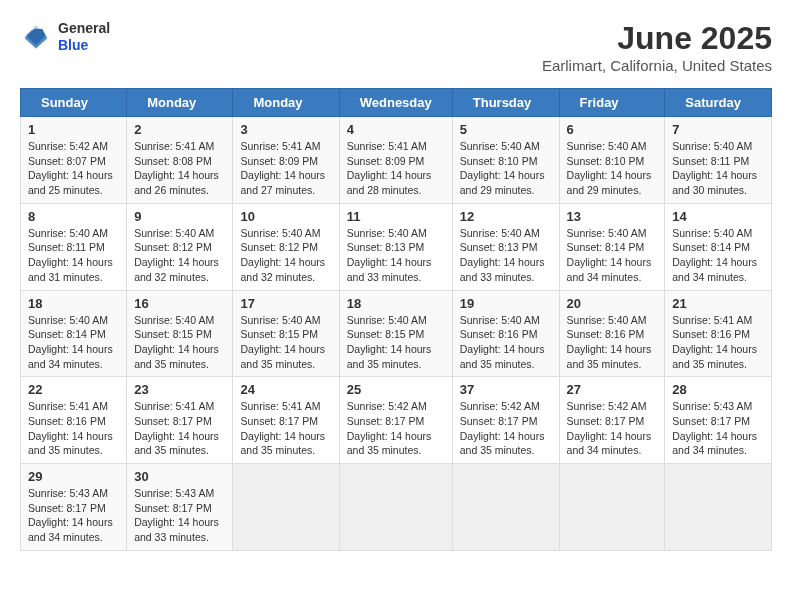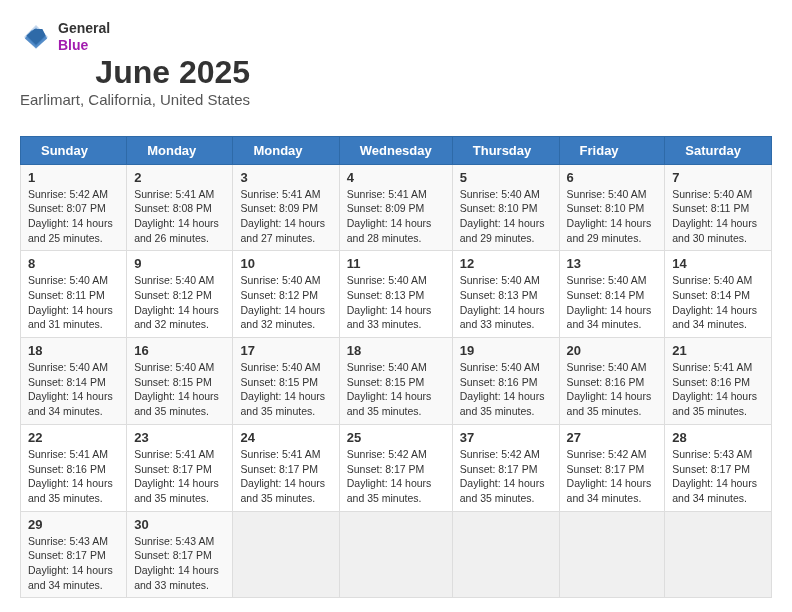--- a/index.html
+++ b/index.html
@@ -7,37 +7,36 @@
       font-family: Arial, sans-serif;
       background: #fff;
       width: 792px;
       min-height: 612px;
       padding: 20px;
     }
     .header-area {
       display: flex;
       justify-content: space-between;
       align-items: flex-start;
-      margin-bottom: 28px;
-      flex-direction: column;
+      margin-bottom: 14px;
     }
     .logo {
       display: flex;
       align-items: center;
       gap: 6px;
     }
     .logo-text {
       display: flex;
       flex-direction: column;
       font-size: 14px;
       font-weight: bold;
       line-height: 1.2;
     }
     .logo-text .general { color: #333; }
-    .logo-text .blue { color: #a21caf; }
+    .logo-text .blue { color: #1d4ed8; }
     .logo-icon {
       width: 32px;
       height: 32px;
     }
     .title-area {
       text-align: right;
     }
     .calendar-title {
       font-size: 32px;
       font-weight: bold;

